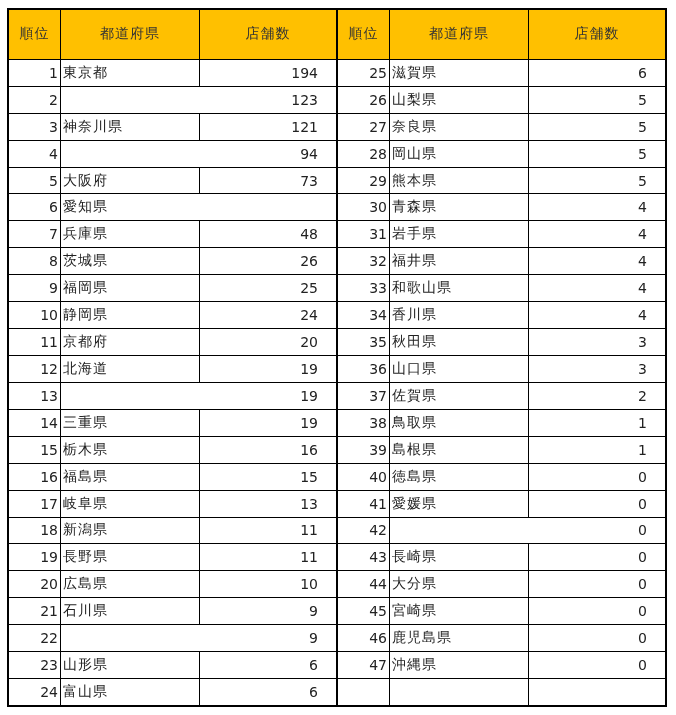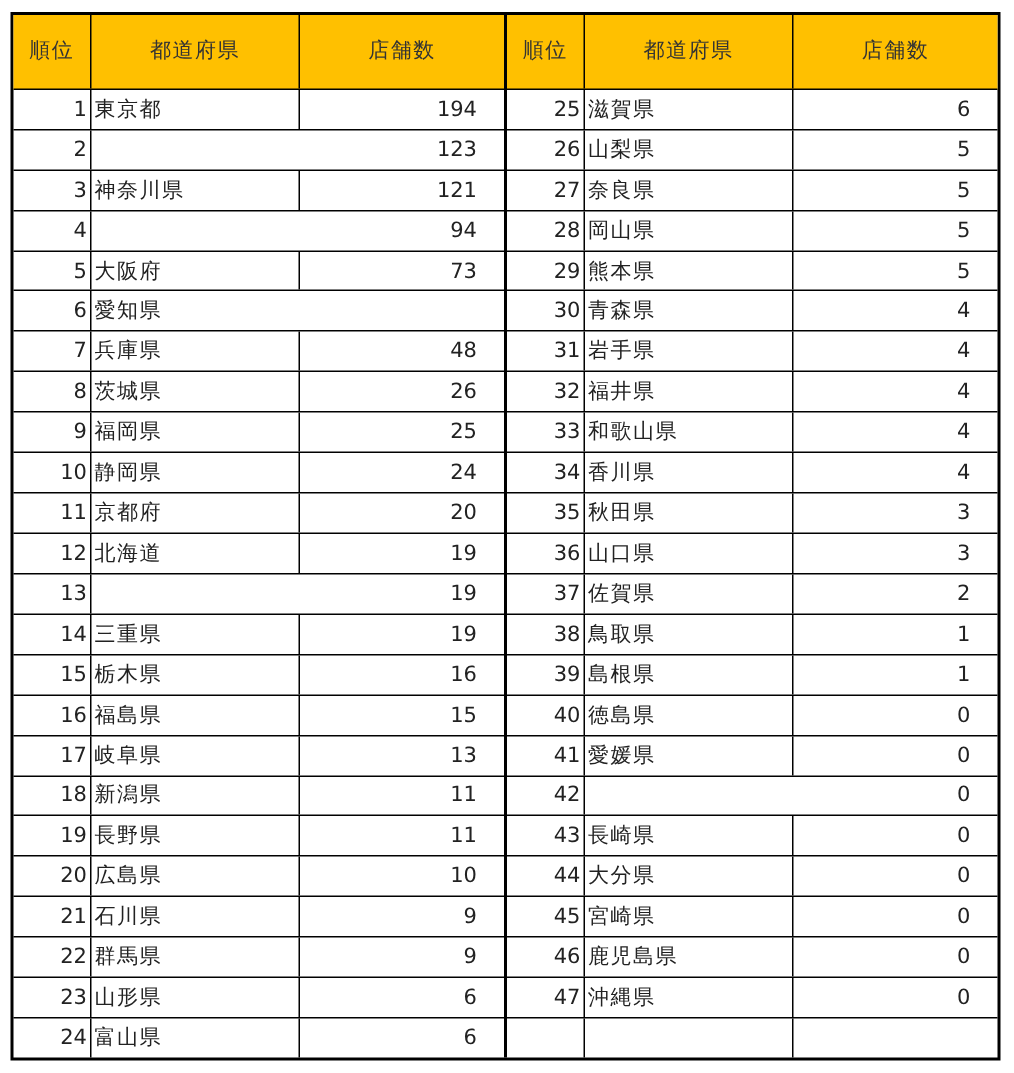--- a/index.html
+++ b/index.html
@@ -127,21 +127,20 @@
         <div class="cell c-pref">広島県</div>
         <div class="cell c-count">10</div>
       </div>
       <div class="row">
         <div class="cell c-rank">21</div>
         <div class="cell c-pref">石川県</div>
         <div class="cell c-count">9</div>
       </div>
       <div class="row">
         <div class="cell c-rank">22</div>
-        <div class="cell c-pref">群馬県</div>
         <div class="cell c-count">9</div>
       </div>
       <div class="row">
         <div class="cell c-rank">23</div>
         <div class="cell c-pref">山形県</div>
         <div class="cell c-count">6</div>
       </div>
       <div class="row">
         <div class="cell c-rank">24</div>
         <div class="cell c-pref">富山県</div>

